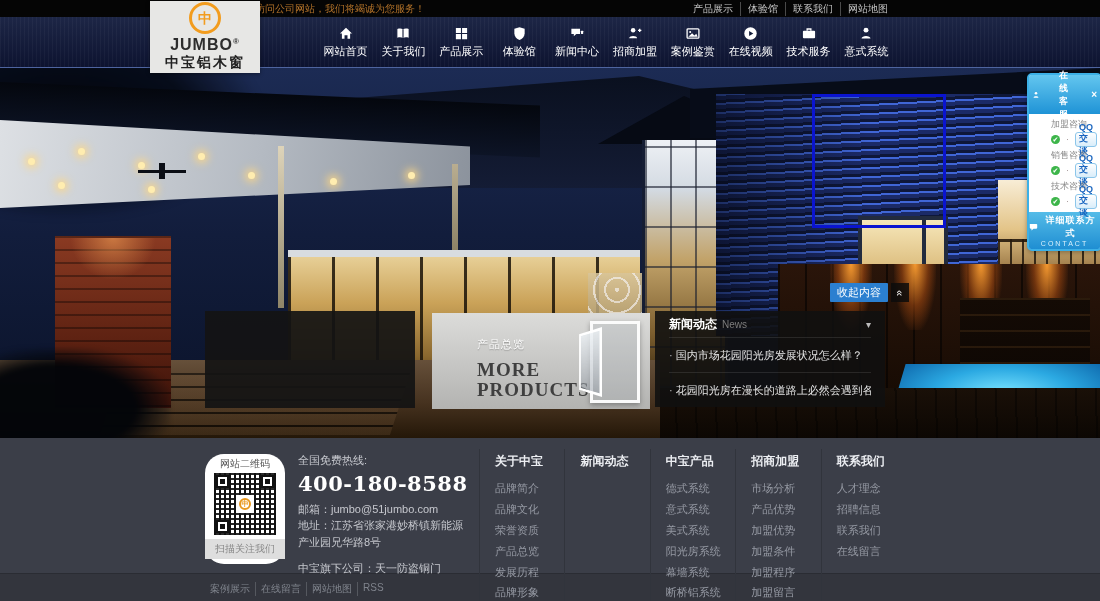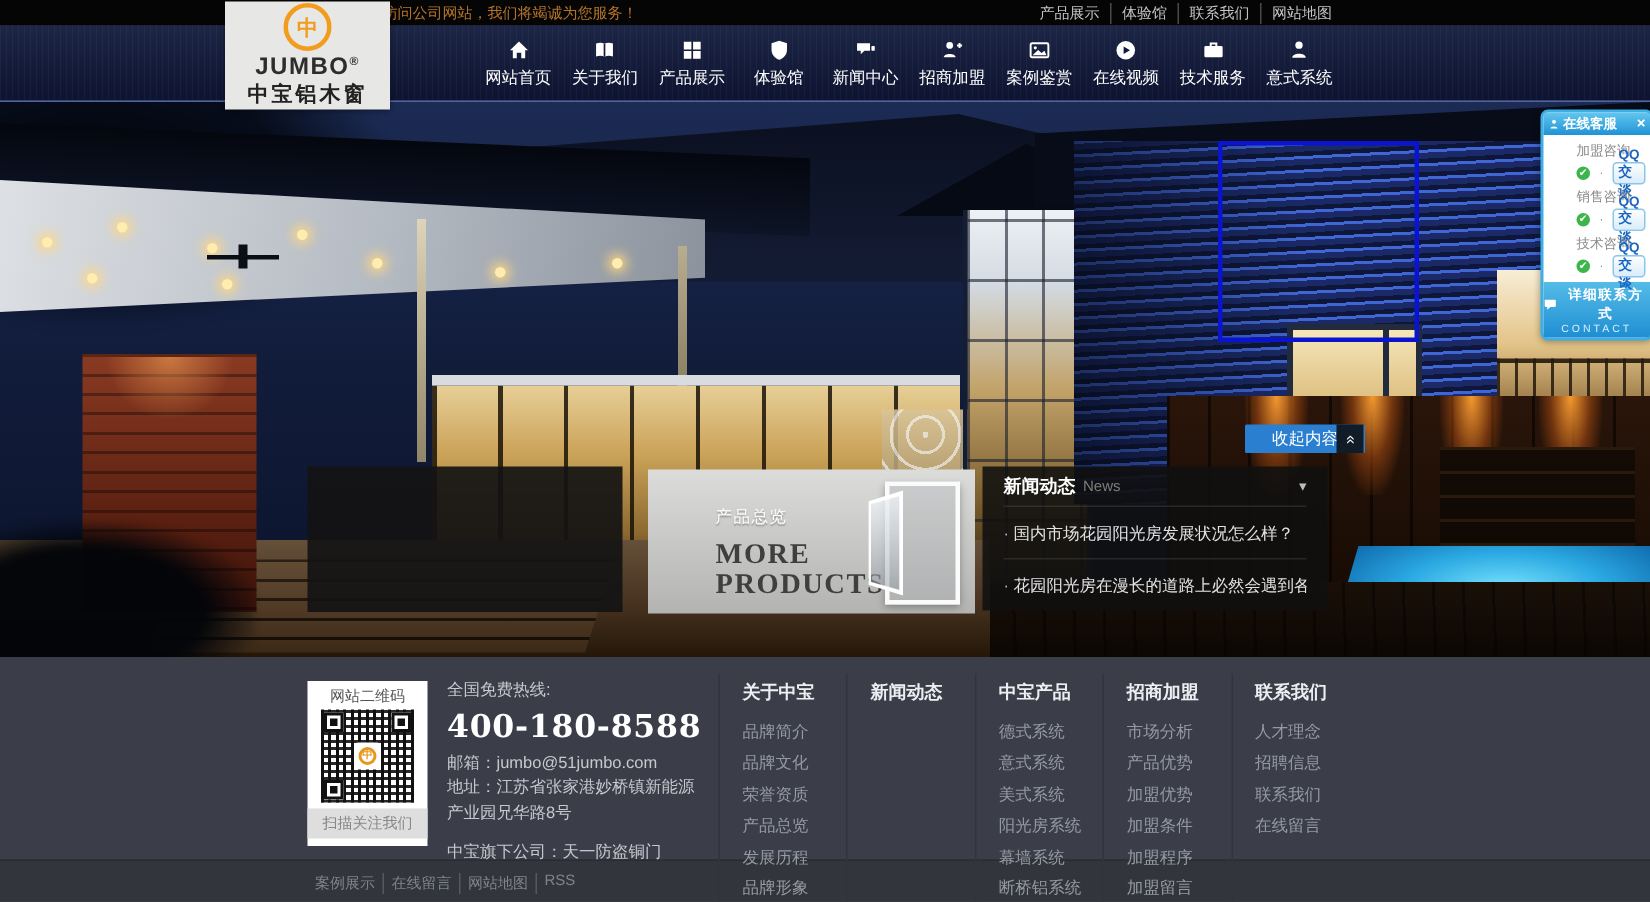--- a/index.html
+++ b/index.html
@@ -121,51 +121,51 @@
     box-sizing:border-box;padding:0 14px;}
   .news-panel *{position:static;}
   .news-head{display:flex;align-items:center;height:26px;gap:5px;}
   .news-title{font-size:12px;font-weight:bold;color:#fff;}
   .news-sub{font-size:10px;color:#7d7d7d;flex:1;}
   .news-arrow{font-size:10px;color:#bbb;cursor:pointer;}
   .news-list{margin:0;padding:0;list-style:none;}
   .news-list li{border-top:1px solid rgba(255,255,255,.1);padding:10px 0 9px;font-size:11px;
     color:#e2e2e2;cursor:pointer;white-space:nowrap;overflow:hidden;}
   .news-list li::before{content:"· ";color:#bbb;}
-  .collapse-btn{left:830px;top:215px;width:80px;height:19px;z-index:10;background:#2b7fd0;color:#fff;
+  .collapse-btn{left:830px;top:215px;width:58px;height:19px;z-index:10;background:#2b7fd0;color:#fff;
     font-size:11px;display:flex;align-items:center;justify-content:center;cursor:pointer;border-radius:1px;}
   .collapse-ico{left:891px;top:215px;width:18px;height:19px;z-index:10;background:rgba(12,12,12,.85);
     color:#fff;font-size:11px;display:flex;align-items:center;justify-content:center;cursor:pointer;}
   .rot90{display:inline-block;transform:rotate(90deg);}
 
   
   .qq{left:1027px;top:5px;width:71px;z-index:30;background:#fff;border:2px solid #3cb0e6;
     border-radius:5px;box-shadow:0 1px 5px rgba(0,0,0,.35);font-size:9px;}
   .qq *{position:static;}
-  .qq-head{height:15px;display:flex;align-items:center;gap:2px;padding:0 3px;color:#fff;font-weight:bold;
+  .qq-head{height:15px;display:flex;align-items:center;gap:19px;padding:12px 3px;color:#fff;font-weight:bold;
     background:linear-gradient(180deg,#63c6ef,#1f93d6);border-radius:2px 2px 0 0;}
   .qq-head .t{flex:1;}
   .qq-close{cursor:pointer;font-size:10px;line-height:1;}
   .qq-body{padding:2px 3px 1px;margin-left:19px;}
   .qq-label{color:#8a8a8a;margin:2px 0 1px;}
   .qq-row{display:flex;align-items:center;gap:7px;margin-bottom:2px;}
   .qq-check{width:9px;height:9px;border-radius:50%;background:#3db54a;color:#fff;font-size:7px;
     line-height:9px;text-align:center;flex:none;}
   .qq-btn{display:flex;align-items:center;gap:1px;border:1px solid #8cc6ea;border-radius:3px;
     background:linear-gradient(180deg,#fefefe,#d9edfa);color:#1a66c0;font-weight:bold;
     padding:0 3px;height:13px;cursor:pointer;}
   .qq-foot{background:linear-gradient(180deg,#55bce8,#1f8ed2);border-radius:0 0 2px 2px;
     text-align:center;padding:2px 0 2px;cursor:pointer;}
   .qq-foot .l1{display:flex;align-items:center;justify-content:center;gap:2px;color:#fff;font-weight:bold;letter-spacing:1px;}
   .qq-foot .l2{font-size:7px;color:#d8f0fc;letter-spacing:2px;}
 
   
   .footer{height:135px;background:#3b3e48;}
   .footer-inner{display:flex;padding-top:11px;width:690px;}
-  .qr-card{width:80px;height:110px;background:#fff;text-align:center;margin-top:5px;flex:none;}
+  .qr-card{width:80px;height:110px;background:#fff;text-align:center;margin-top:5px;flex:none;border-radius:19px;}
   .qr-title{font-size:10px;color:#555;padding:3px 0 2px;}
   .qr-box{width:62px;height:62px;margin:0 auto;position:relative;
     background:repeating-linear-gradient(0deg,rgba(17,17,17,.9) 0 2px,transparent 2px 5px),
                repeating-linear-gradient(90deg,#111 0 2px,#fff 2px 5px);}
   .qr-eye{position:absolute;width:13px;height:13px;border:2px solid #111;background:#fff;box-sizing:border-box;}
   .qr-eye::after{content:"";position:absolute;left:2px;top:2px;width:5px;height:5px;background:#111;}
   .qr-logo{position:absolute;left:22px;top:22px;width:18px;height:18px;background:#fff;border-radius:3px;
     display:flex;align-items:center;justify-content:center;}
   .qr-logo i{width:12px;height:12px;border:2px solid #e8981e;border-radius:50%;box-sizing:border-box;
     font-style:normal;color:#e8981e;font-size:7px;line-height:8px;text-align:center;font-weight:bold;}

